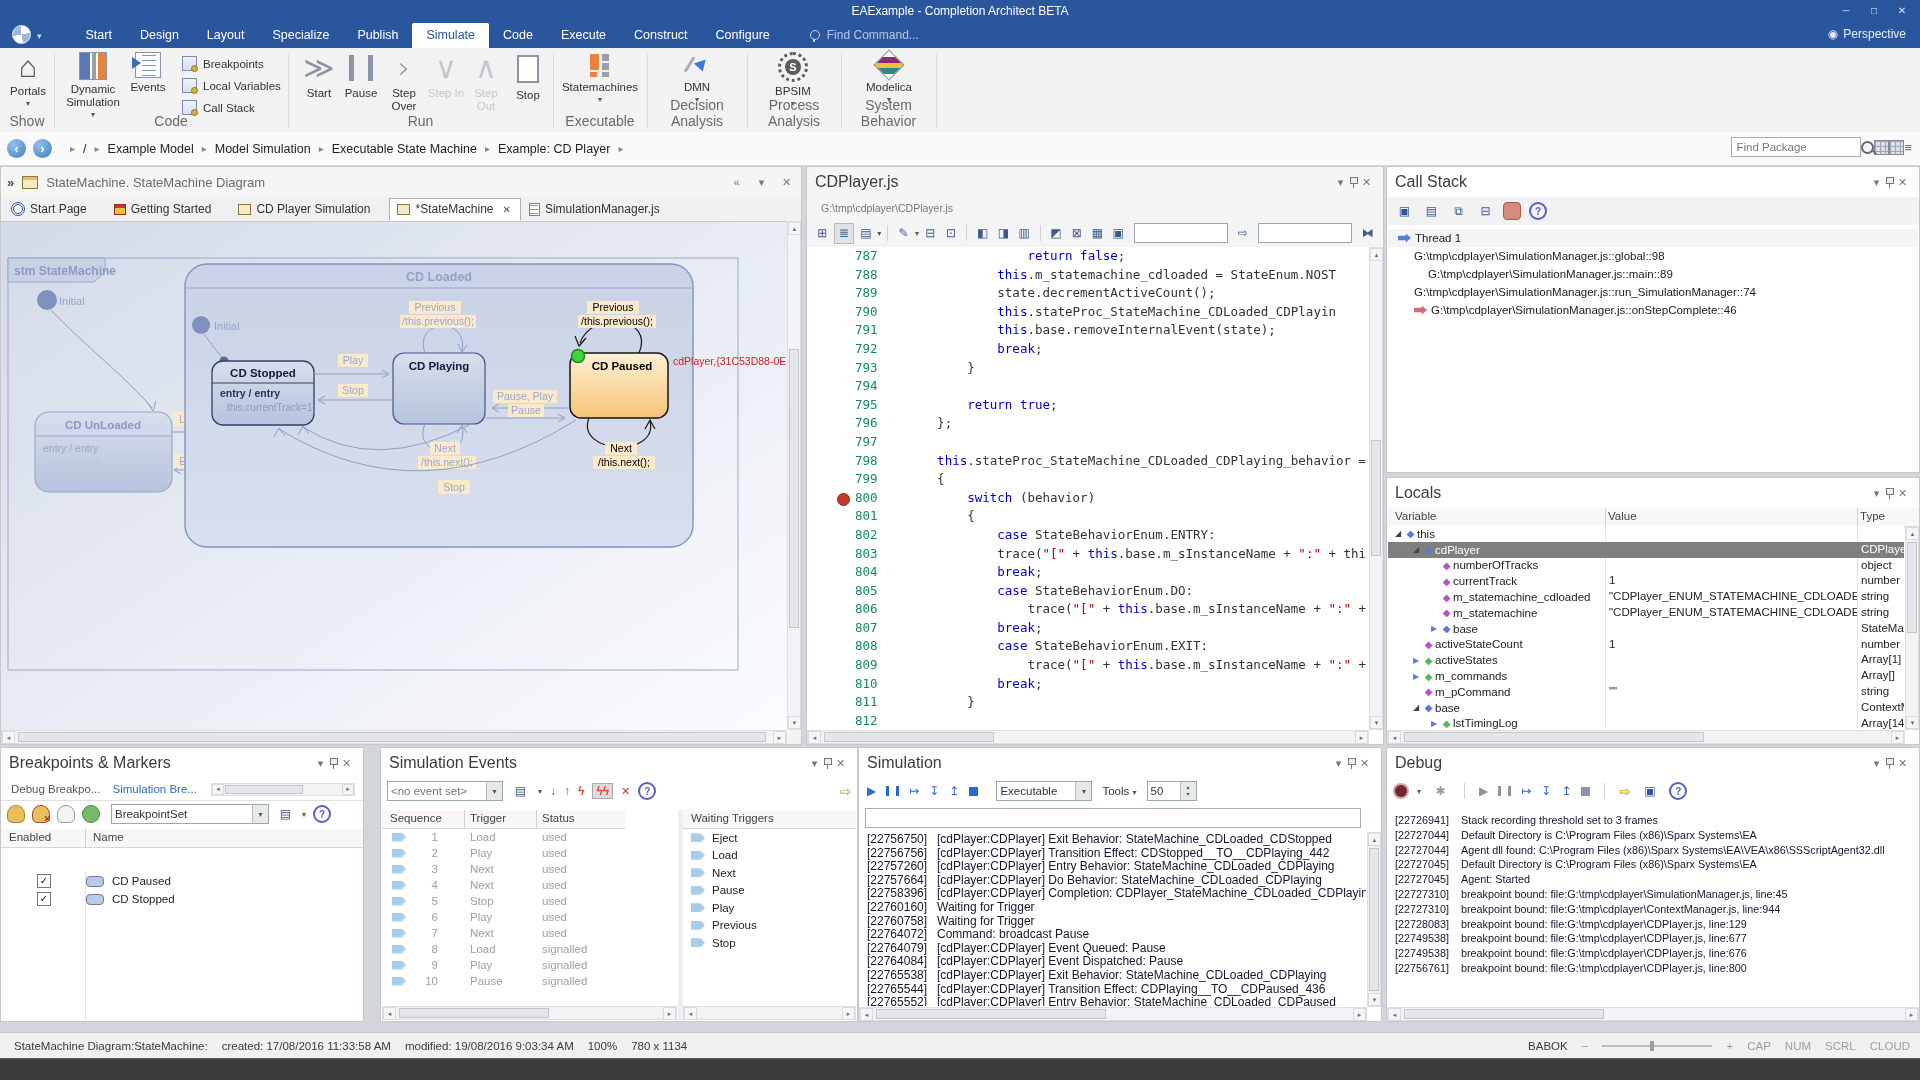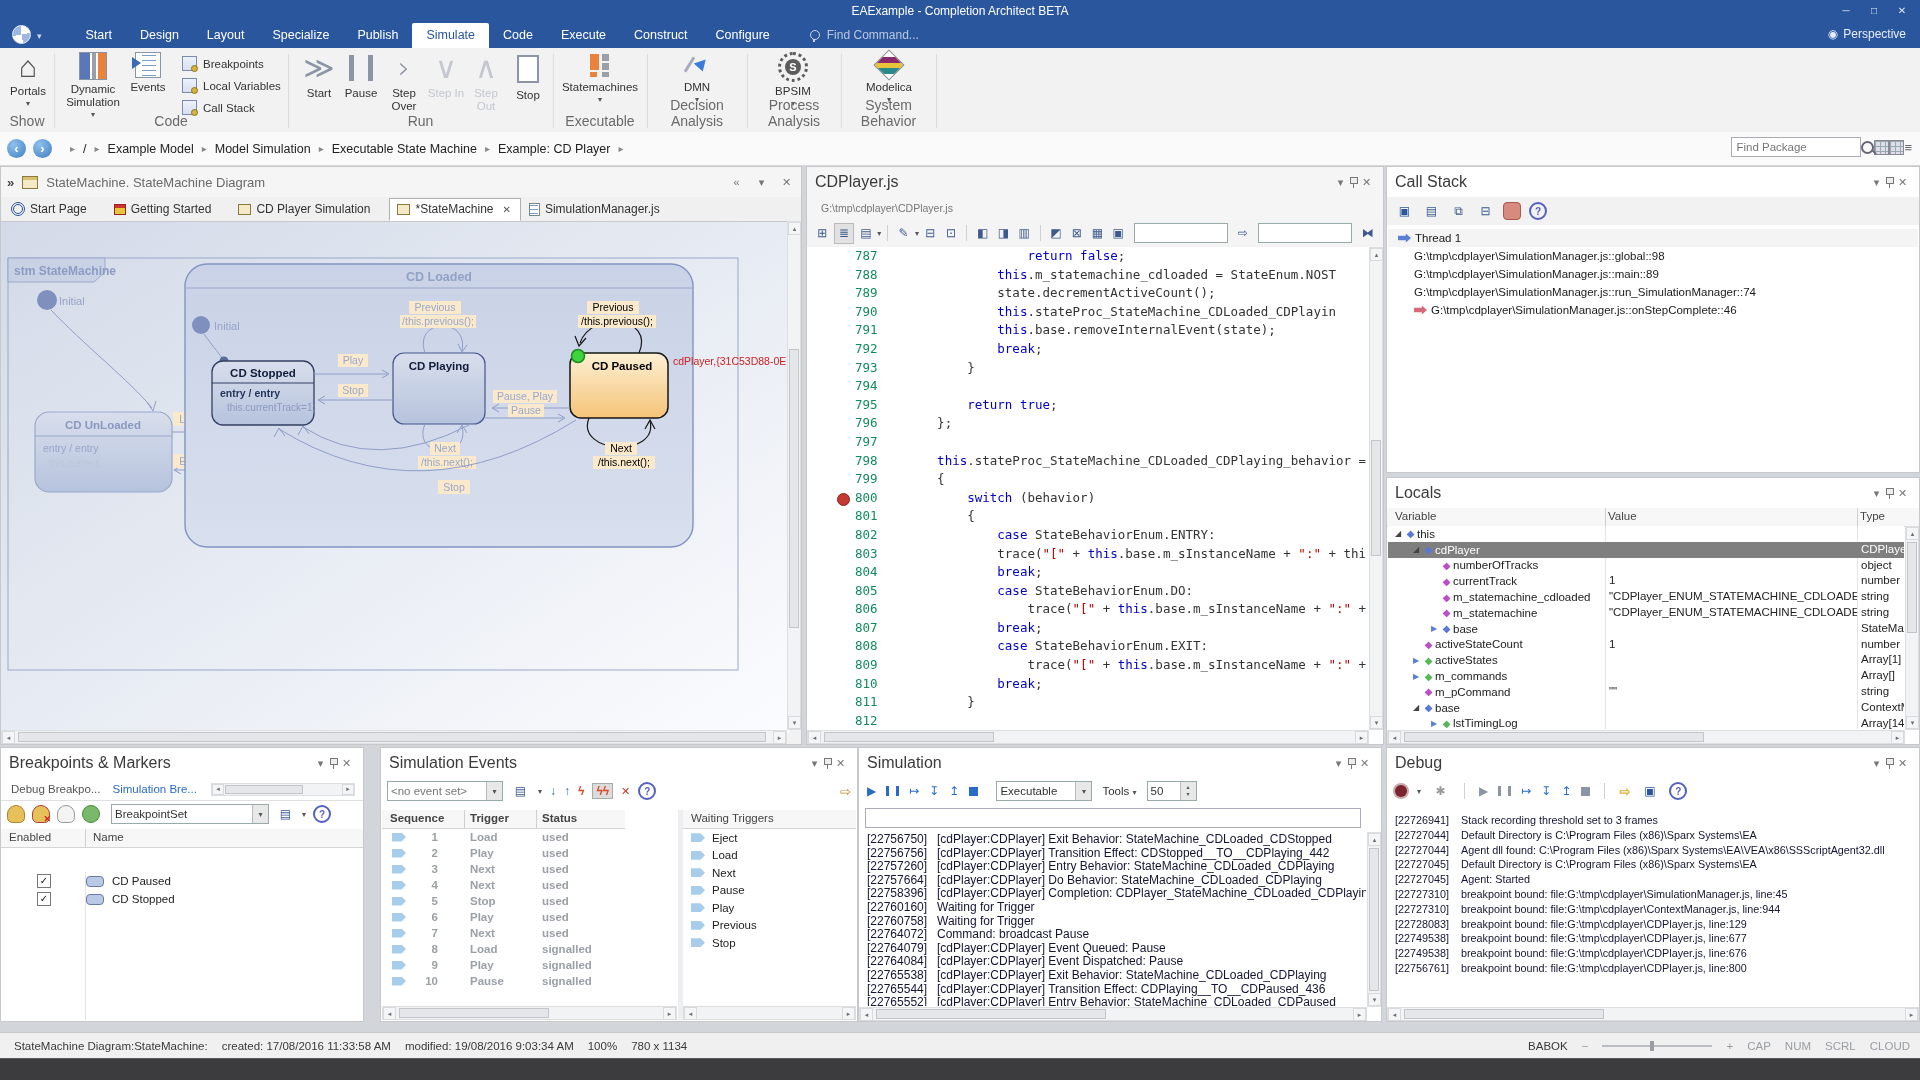--- a/index.html
+++ b/index.html
@@ -617,21 +617,21 @@
         <span class="csarrow blue"></span>
         <span>Thread 1</span>
       </div>
       <div>
 
           <div class="csrow" style="padding-left:26px;">
             <span class="frameico"></span>
             <span>G:\tmp\cdplayer\SimulationManager.js::global::98</span>
           </div>
 
-          <div class="csrow" style="padding-left:26px;">
+          <div class="csrow" style="padding-left:40px;">
             <span class="frameico"></span>
             <span>G:\tmp\cdplayer\SimulationManager.js::main::89</span>
           </div>
 
           <div class="csrow" style="padding-left:26px;">
             <span class="frameico"></span>
             <span>G:\tmp\cdplayer\SimulationManager.js::run_SimulationManager::74</span>
           </div>
 
           <div class="csrow cur" style="padding-left:26px;">
@@ -883,21 +883,21 @@
       <span class="blueico">↓</span>
       <span class="blueico">↑</span>
       <span class="lit">ϟ</span>
       <span class="lit" style="background:#dcdcdc;border:1px solid #aaa;padding:0 3px;">ϟϟ</span>
       <span style="color:#c83a2a;font-size:11px;">✕</span>
       <span class="helpico">?</span>
       <span class="sp" style="flex:1;"></span>
       <span style="color:#b8902a;font-size:13px;">⇨</span>
     </div>
 
-    <div style="position:absolute;left:1px;top:62px;width:243px;bottom:15px;background:#fff;overflow:hidden;font-weight:bold;">
+    <div style="position:absolute;left:1px;top:62px;width:243px;bottom:15px;background:#fff;overflow:hidden;">
       <div class="colhead">
         <span style="position:absolute;left:8px;top:2px;">Sequence</span>
         <span style="position:absolute;left:88px;top:2px;">Trigger</span>
         <span style="position:absolute;left:160px;top:2px;">Status</span>
         <span class="vline" style="left:82px;background:#cfcfcf;"></span>
         <span class="vline" style="left:154px;background:#cfcfcf;"></span>
       </div>
       <div>
 
           <div class="evrow">

